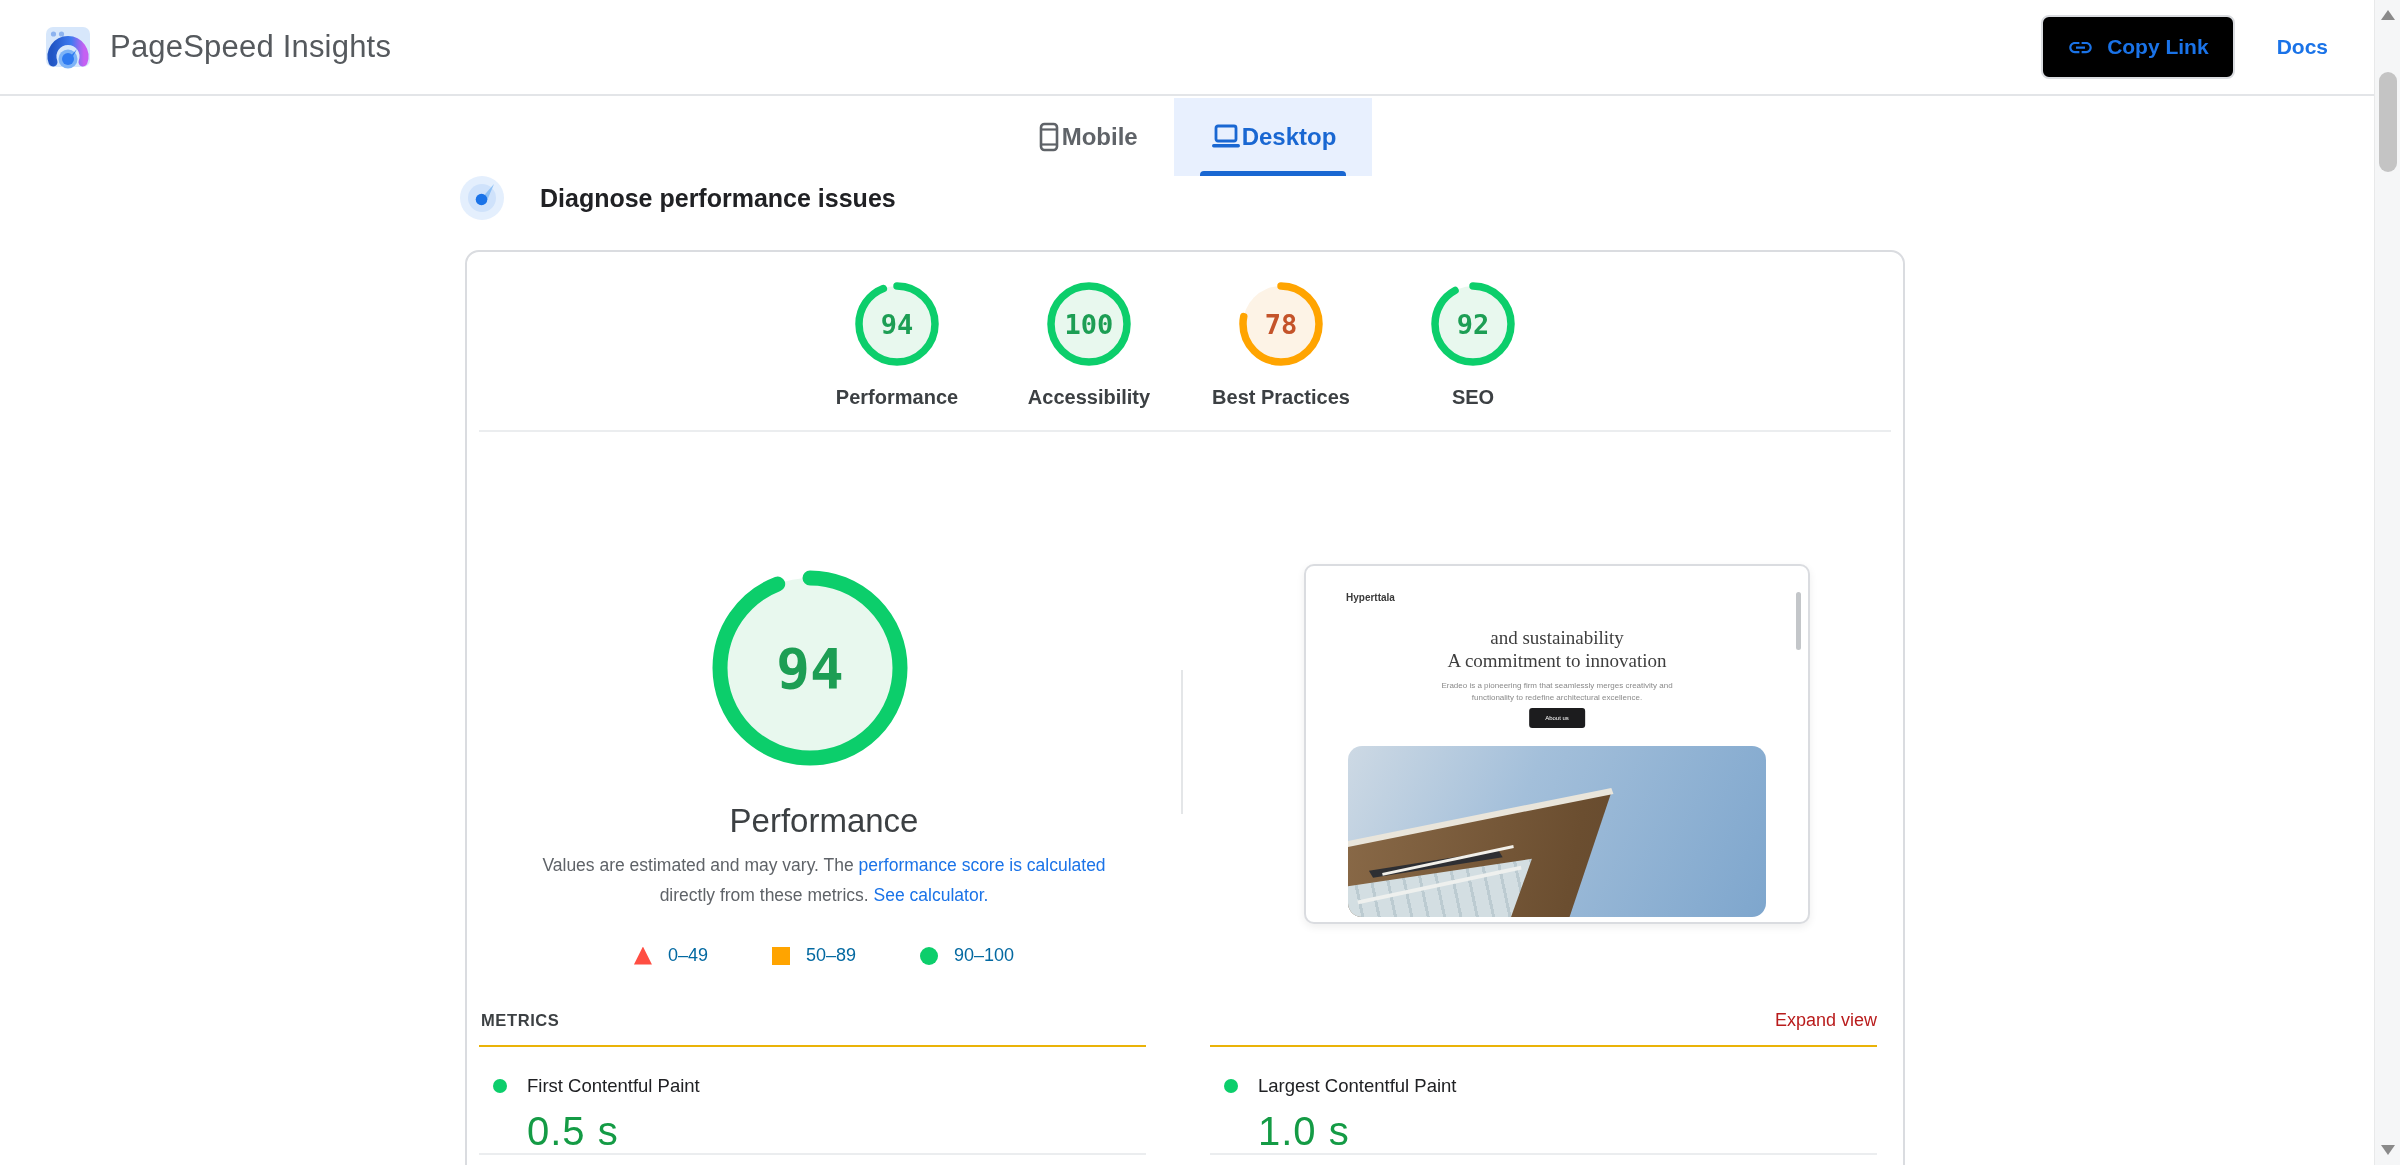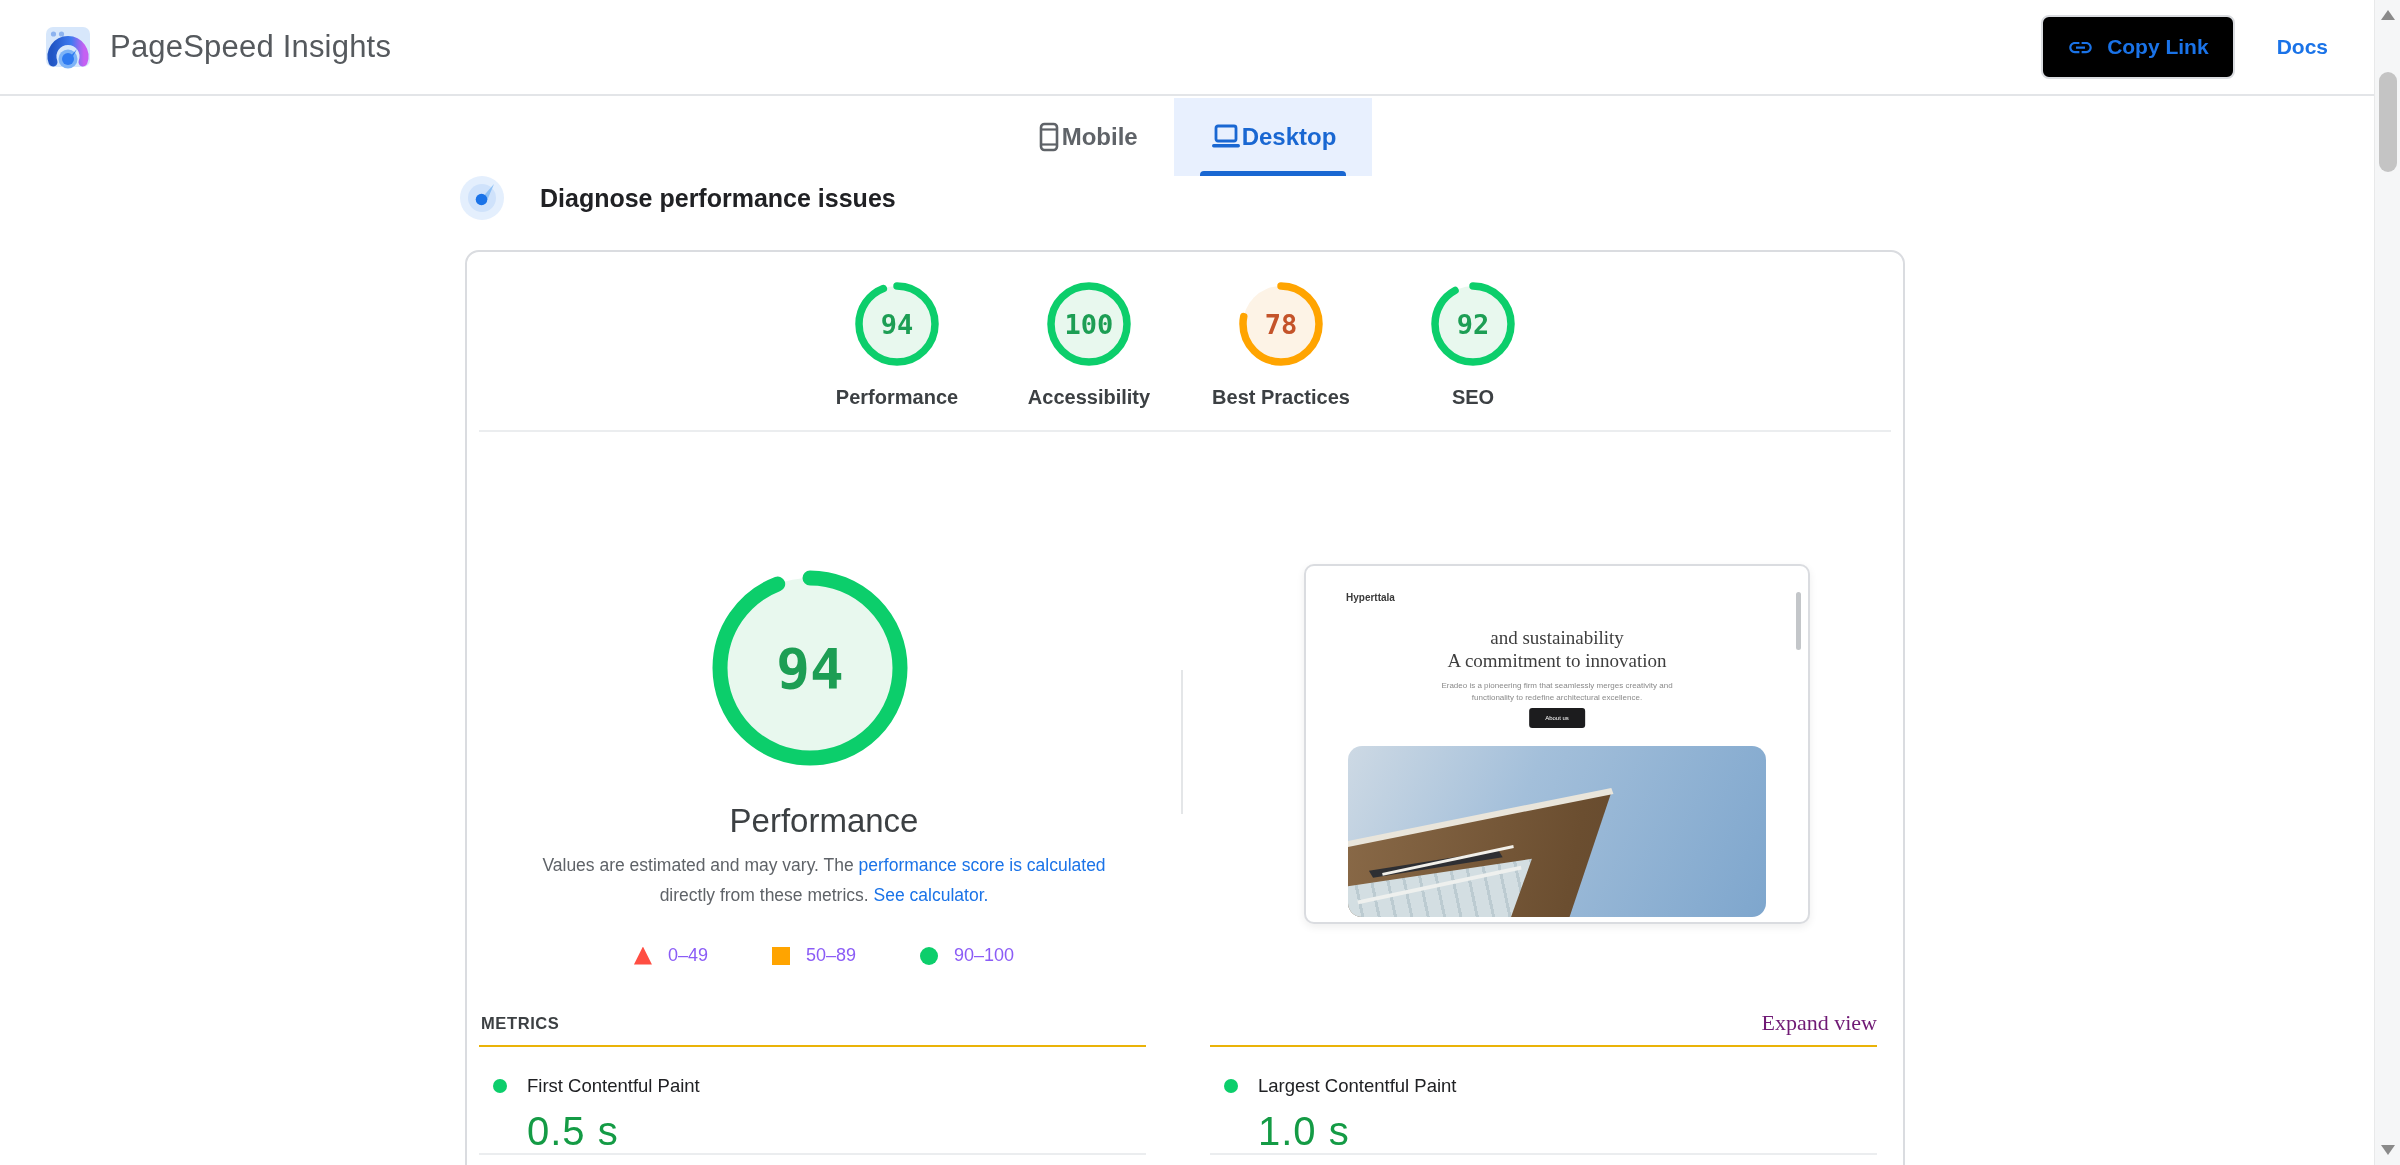--- a/index.html
+++ b/index.html
@@ -48,21 +48,21 @@
   
   .gauge-wrap { position:absolute; left:237px; top:310px; width:212px; height:212px; }
   .gauge-num { position:absolute; inset:0; display:flex; align-items:center; justify-content:center;
                font-family:"DejaVu Sans Mono", monospace; font-size:56px; }
   .gauge-title { position:absolute; top:550px; left:0; width:714px; text-align:center;
                  font-size:33px; font-weight:500; color:#3c4043; }
   .gauge-desc { position:absolute; top:598px; left:57px; width:600px; text-align:center;
                 font-size:17.5px; line-height:30px; color:#5f6368; }
   .gauge-desc a { color:#1a73e8; text-decoration:none; cursor:pointer; }
   .legend { position:absolute; top:693px; left:0; width:714px; display:flex;
-            justify-content:center; gap:64px; align-items:center; font-size:18px; color:#8b5cf6; }
+            justify-content:center; gap:64px; align-items:center; font-size:18px; color:#0369a1; }
   .legend-item { display:flex; align-items:center; gap:16px; }
   .sw { width:18px; height:18px; display:inline-block; }
   .sw-tri { clip-path:polygon(50% 0,100% 100%,0 100%); }
   .sw-circ { border-radius:50%; }
 
   .vdivider { position:absolute; left:714px; top:418px; width:2px; height:144px; background:#e4e6e8; }
 
   
   .thumb { position:absolute; left:837px; top:312px; width:506px; height:360px;
            border:2px solid #dadce0; border-radius:10px; background:#fff;
@@ -89,21 +89,21 @@
            background:repeating-linear-gradient(78deg,#d3dee2 0 13px,#bccbd1 13px 16px); }
   .beam1 { position:absolute; left:8%; top:66%; width:32%; height:3px; background:#f2f0ea; transform:rotate(-12deg); }
   .beam2 { position:absolute; left:2%; top:80%; width:40%; height:4px; background:#eef0ee; transform:rotate(-12deg); }
   .thumb-scrollbar { position:absolute; top:26px; right:7px; width:5px; height:58px;
                      background:#c3c6c9; border-radius:3px; }
 
   
   .metrics-head { position:absolute; top:758px; left:14px; right:26px;
                   display:flex; justify-content:space-between; align-items:center; }
   .metrics-title { font-size:16.5px; font-weight:700; color:#3c4043; letter-spacing:.6px; }
-  .expand-view { font-size:22px; color:#701a75; cursor:pointer;font-family:Liberation Serif, serif; }
+  .expand-view { font-size:18px; color:#b91c1c; cursor:pointer; }
   .metrics-grid { position:absolute; top:793px; left:12px; right:26px;
                   display:grid; grid-template-columns:1fr 1fr; column-gap:64px; }
   .metric { border-top:2px solid #eab308; border-bottom:2px solid #ebedef;
             padding:28px 0 22px 14px; height:110px; }
   .metric-name-row { display:flex; align-items:center; gap:20px; font-size:18.5px; color:#202124; }
   .metric-dot { width:14px; height:14px; border-radius:50%; flex:0 0 auto; }
   .metric-value { margin-left:34px; margin-top:12px; font-size:40px; font-weight:400;
                   color:#149b45; letter-spacing:1px; }
 
   

